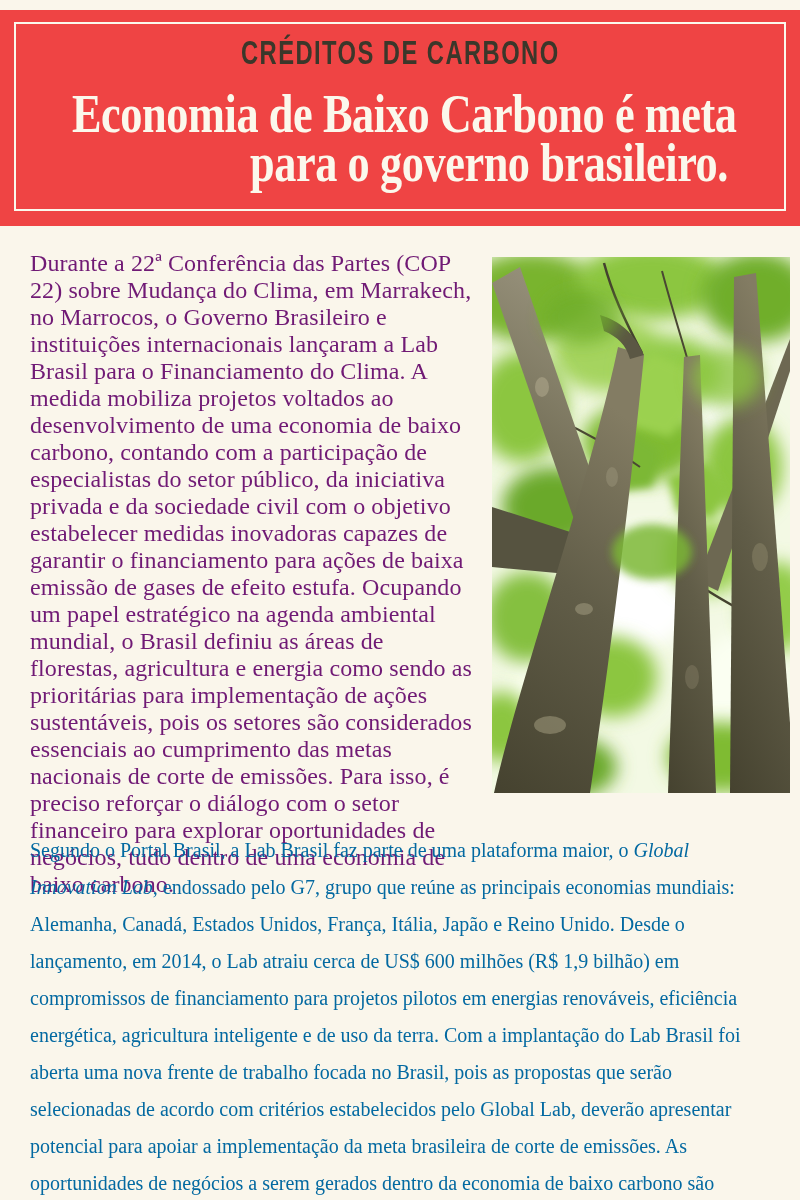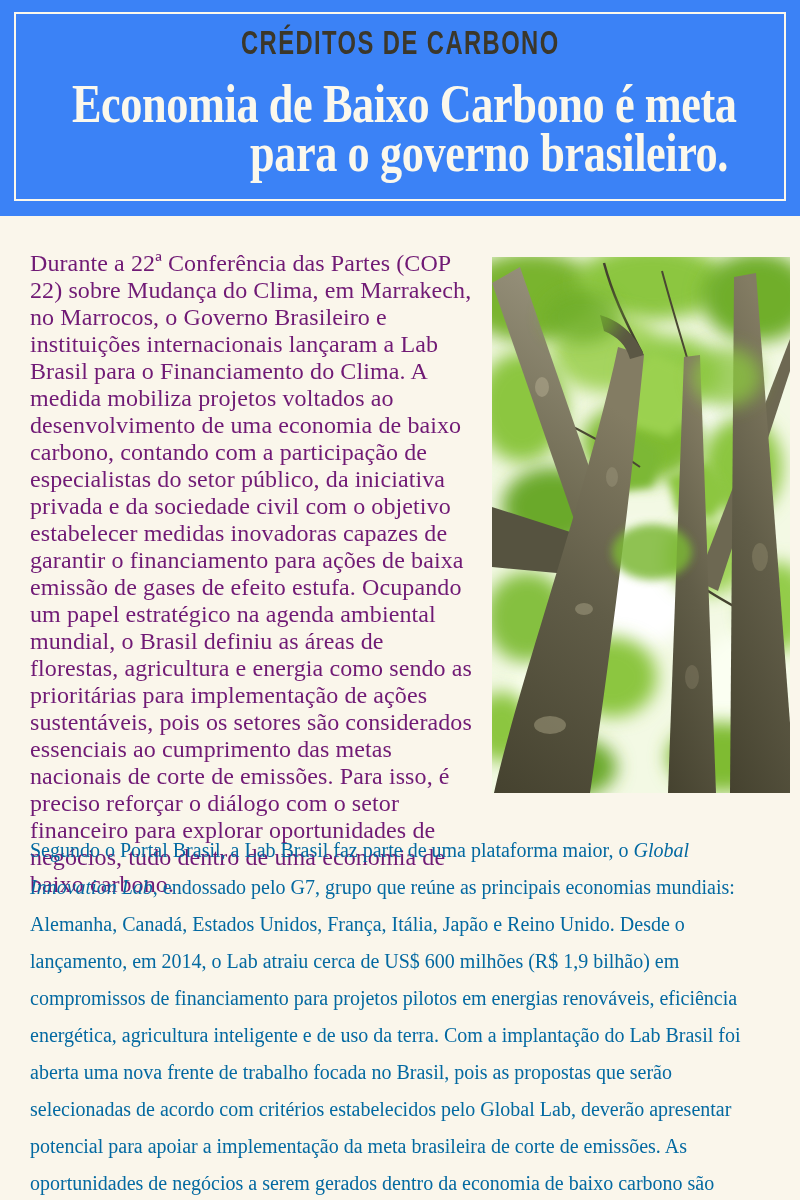--- a/index.html
+++ b/index.html
@@ -7,22 +7,22 @@
     width:800px;height:1200px;
     background:#FAF6EB;
     font-family:"Liberation Serif", serif;
     position:relative;
     overflow:hidden;
   }
   .page{position:absolute;inset:0;}
 
   
   .masthead{
-    position:absolute;left:0;top:0;width:800px;height:216px;
-    background:#3b82f6;
+    position:absolute;left:0;top:10px;width:800px;height:216px;
+    background:#ef4444;
   }
   .frame{
     position:absolute;left:14px;top:12px;right:14px;bottom:15px;
     border:2px solid #FBF8EC;
     pointer-events:none;
   }
   .kicker-wrap{position:absolute;top:24px;left:0;width:100%;text-align:center;}
   .kicker{
     display:inline-block;
     font-family:"Liberation Sans", sans-serif;

